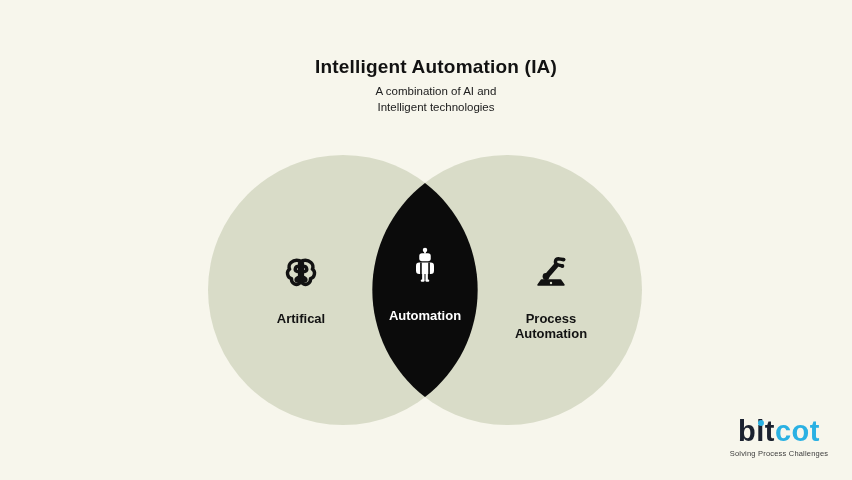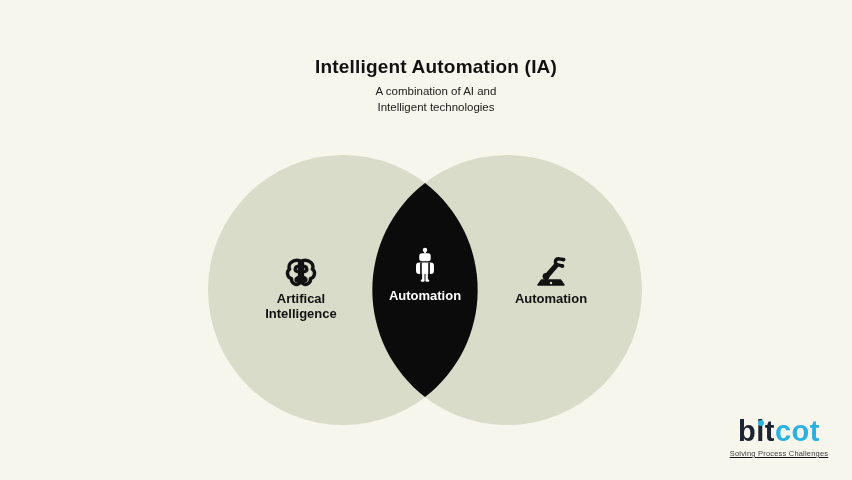--- a/index.html
+++ b/index.html
@@ -19,33 +19,33 @@
   .title{font-size:19px; font-weight:700; letter-spacing:.2px; color:var(--text-dark);}
   .subtitle{margin-top:6px; font-size:11.5px; line-height:15.5px; color:#202020;}
   .subtitle span{display:block;}
 
   .venn-svg{position:absolute; top:0; left:0; z-index:1;}
   .venn-circle{fill:var(--circle-fill,#d9dcc8);}
   .venn-lens{fill:var(--intersection-fill,#0b0b0b);}
 
   .venn-group{position:absolute; width:150px; text-align:center; z-index:2;}
   .venn-group .icon-wrap{display:block; height:40px; display:flex; align-items:flex-end; justify-content:center;}
-  .venn-group .label{margin-top:4px; font-size:13px; font-weight:700; line-height:14.5px;}
+  .venn-group .label{margin-top:24px; font-size:13px; font-weight:700; line-height:14.5px;}
   .venn-group .label span{display:block;}
   .group-left{left:226px; top:248px;}
   .group-center{left:350px; top:245px; color:var(--text-light,#fff);}
   .group-right{left:476px; top:248px;}
 
   .icon-stroke-dark{stroke:var(--text-dark,#121212); fill:none; stroke-linecap:round; stroke-linejoin:round;}
   .icon-fill-dark{fill:var(--text-dark,#121212);}
   .icon-fill-light{fill:var(--text-light,#ffffff);}
   .icon-fill-lens{fill:var(--intersection-fill,#0b0b0b);}
   .icon-fill-circle{fill:var(--circle-fill,#d9dcc8);}
 
-  .logo{position:absolute; left:726px; top:417px; width:106px; text-align:center; z-index:3;text-decoration:underline;}
+  .logo{position:absolute; left:726px; top:417px; width:106px; text-align:center; z-index:3;}
   .logo-brand{position:relative; display:inline-block; font-size:29px; line-height:1;
     font-weight:700; letter-spacing:.5px;}
   .brand-dark{color:var(--logo-dark,#1b2230);}
   .brand-accent{color:var(--logo-accent,#2ab1e3);}
   .logo-idot{position:absolute; left:19.5px; top:2.5px; width:6px; height:6px;
     border-radius:50%; background:var(--logo-accent,#2ab1e3);}
   .logo-tagline{margin-top:3px; font-size:7.5px; letter-spacing:.2px; color:var(--tagline-color,#3c3c3c); white-space:nowrap;}
 </style>
 </head>
 <body>
@@ -74,21 +74,20 @@
       </g>
       <g class="icon-stroke-dark" stroke-width="3.6" transform="translate(36,0) scale(-1,1)">
         <path d="M16.5,4 C9,2 3.5,8 6,13 C2,15.5 3.5,22 8,23 C7.5,28 13,31 16.5,28 L16.5,4 Z"></path>
         <path d="M16.5,10 C11.5,9.5 10.5,14 14,15.5"></path>
         <path d="M16.5,21.5 C11.5,22.5 12,26.5 15,25.5"></path>
       </g>
     </svg>
   </span>
   <div class="label">
     <span>Artifical</span>
-    <span>Intelligence</span>
   </div>
 </div>
 
 <div class="venn-group group-center">
   <span class="icon-wrap">
     <svg width="30" height="40" viewBox="0 0 24 28">
       <g class="icon-fill-light">
         <circle cx="12" cy="2" r="1.8"></circle>
         <rect x="11.3" y="2.6" width="1.4" height="2.2"></rect>
         <rect x="7.4" y="4.6" width="9.2" height="6.4" rx="2.2"></rect>
@@ -115,20 +114,21 @@
       <path class="icon-fill-dark" d="M8.5,24 L27.5,24 L31,29 L5,29 Z" stroke="#121212" stroke-width="1.5" stroke-linejoin="round"></path>
       <circle class="icon-fill-circle" cx="18" cy="27" r="1.2"></circle>
       <line class="icon-stroke-dark" x1="13" y1="21" x2="23" y2="9.5" stroke-width="5"></line>
       <circle class="icon-fill-dark" cx="13" cy="20.5" r="3.4"></circle>
       <path class="icon-stroke-dark" d="M30,3.5 L26,2.8 C21.8,2.6 21,8.2 25,8.8 L29,9.8" stroke-width="3.4"></path>
       <circle class="icon-fill-dark" cx="30.6" cy="3.6" r="1.9"></circle>
       <circle class="icon-fill-dark" cx="29.4" cy="10" r="1.9"></circle>
     </svg>
   </span>
   <div class="label">
+    <span>Process</span>
     <span>Automation</span>
   </div>
 </div>
 
 <div class="logo">
   <div class="logo-brand">
     <span class="brand-dark">bit</span><span class="brand-accent">cot</span>
     <span class="logo-idot"></span>
   </div>
   <div class="logo-tagline">Solving Process Challenges</div>

